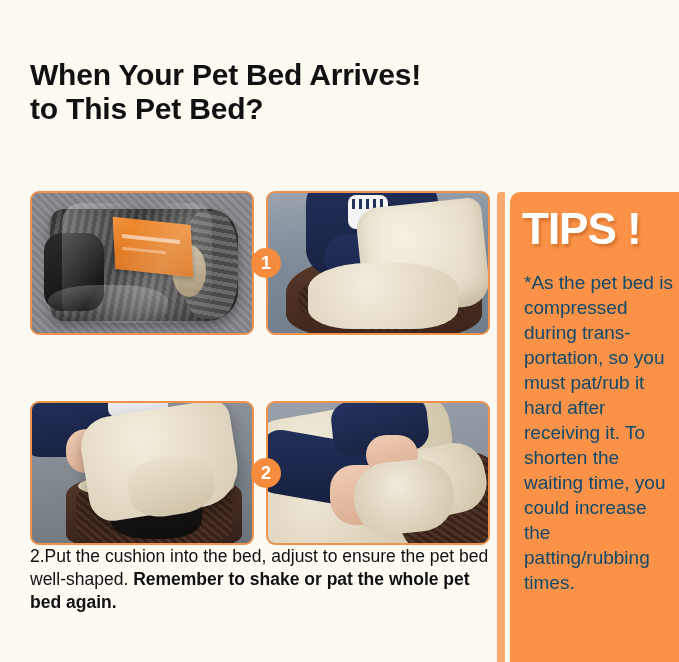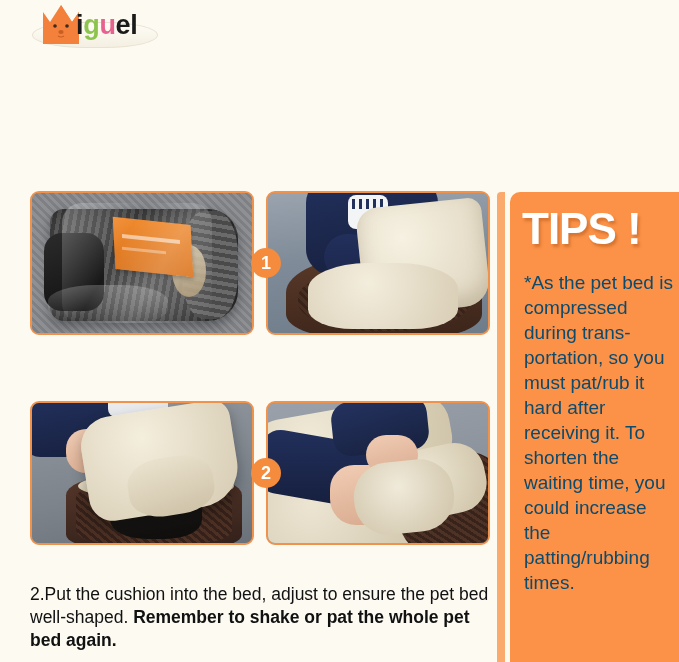--- a/index.html
+++ b/index.html
@@ -69,34 +69,24 @@
     font-weight:700;color:#fff;letter-spacing:-1px;line-height:46px;
     text-shadow:2px 3px 3px rgba(170,80,20,.45);}
   .tips-body{position:absolute;left:14px;top:78px;width:150px;
     font-size:19px;line-height:25px;color:#0c4a6e;}
 </style>
 </head>
 <body>
 
 <div class="page">
 
-  <div class="logo">
-    <div class="logo-swoosh"></div>
-    <svg class="logo-cat" viewBox="0 0 42 44">
-      <path d="M3 42 L3 10 L10 20 L21 3 L32 20 L39 10 L39 42 Z" fill="#f3813c"></path>
-      <path d="M21 3 L32 20 L39 10 L39 42 L21 42 Z" fill="#f3813c"></path>
-      <circle cx="15" cy="24" r="1.8" fill="#3b2a20"></circle>
-      <circle cx="27" cy="24" r="1.8" fill="#3b2a20"></circle>
-      <ellipse cx="21" cy="30" rx="2.6" ry="2" fill="#c85f22"></ellipse>
-      <path d="M18 34 q3 2 6 0" stroke="#c85f22" stroke-width="1.2" fill="none"></path>
-    </svg>
-    <div class="logo-word"><span>i</span><span class="dotg">g</span><span class="dotp">u</span><span>e</span><span>l</span></div>
-  </div>
 
   <div class="heading">
+    <span class="ln">When Your Pet Bed Arrives!</span>
+    <span class="ln">to This Pet Bed?</span>
   </div>
 
   <div class="grid">
 
     <div class="row">
 
       <div class="photo left">
         <div class="pin">
           <div class="sh carpet"></div>
 
@@ -222,21 +212,21 @@
           <div class="sh" style="left:86px;top:58px;width:100px;height:72px;border-radius:34px;
                background:radial-gradient(circle at 45% 35%,#f0eada,#cdc1a5);transform:rotate(-6deg);"></div>
         </div>
       </div>
 
       <div class="badge" style="left:221px;top:57px;">2</div>
     </div>
   </div>
 
 
-  <div class="caption" style="top:583px;">
+  <div class="caption" style="top:545px;">
     <span>2.Put the cushion into the bed, adjust to ensure the pet bed well-shaped. </span><b>Remember to shake or pat the whole pet bed again.</b>
   </div>
 
   <div class="tipsrail"></div>
   <div class="tips">
     <div class="tips-title">TIPS !</div>
     <div class="tips-body">*As the pet bed is compressed during trans-portation, so you must pat/rub it hard after receiving it. To shorten the waiting time, you could increase the patting/rubbing times.</div>
   </div>
 
 </div>

